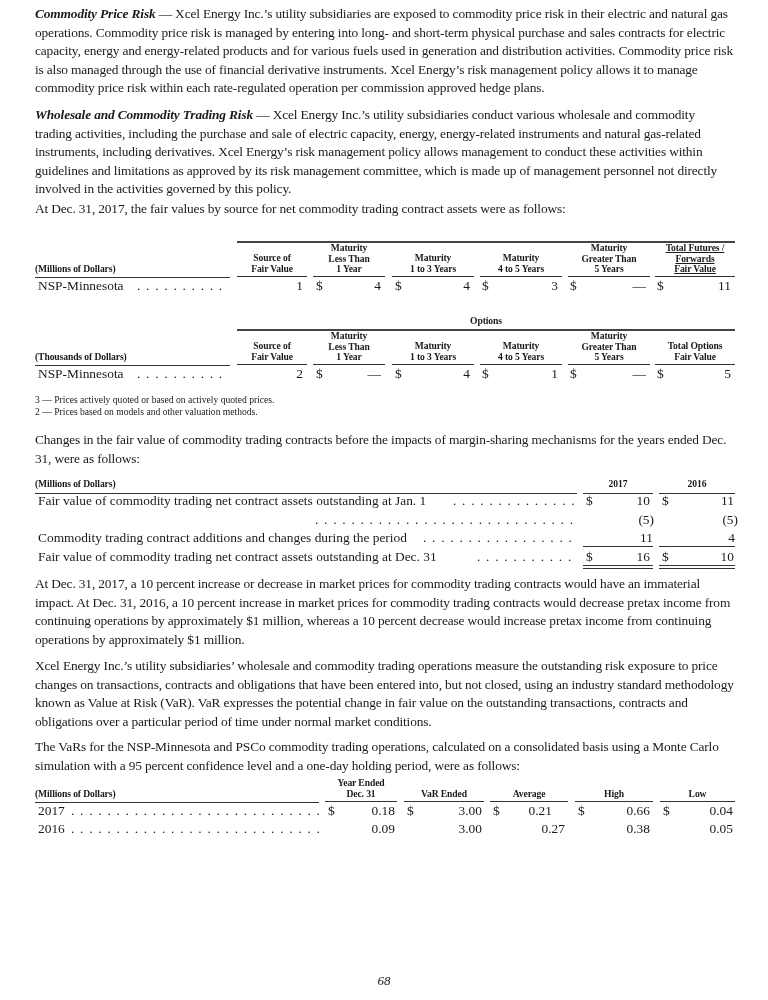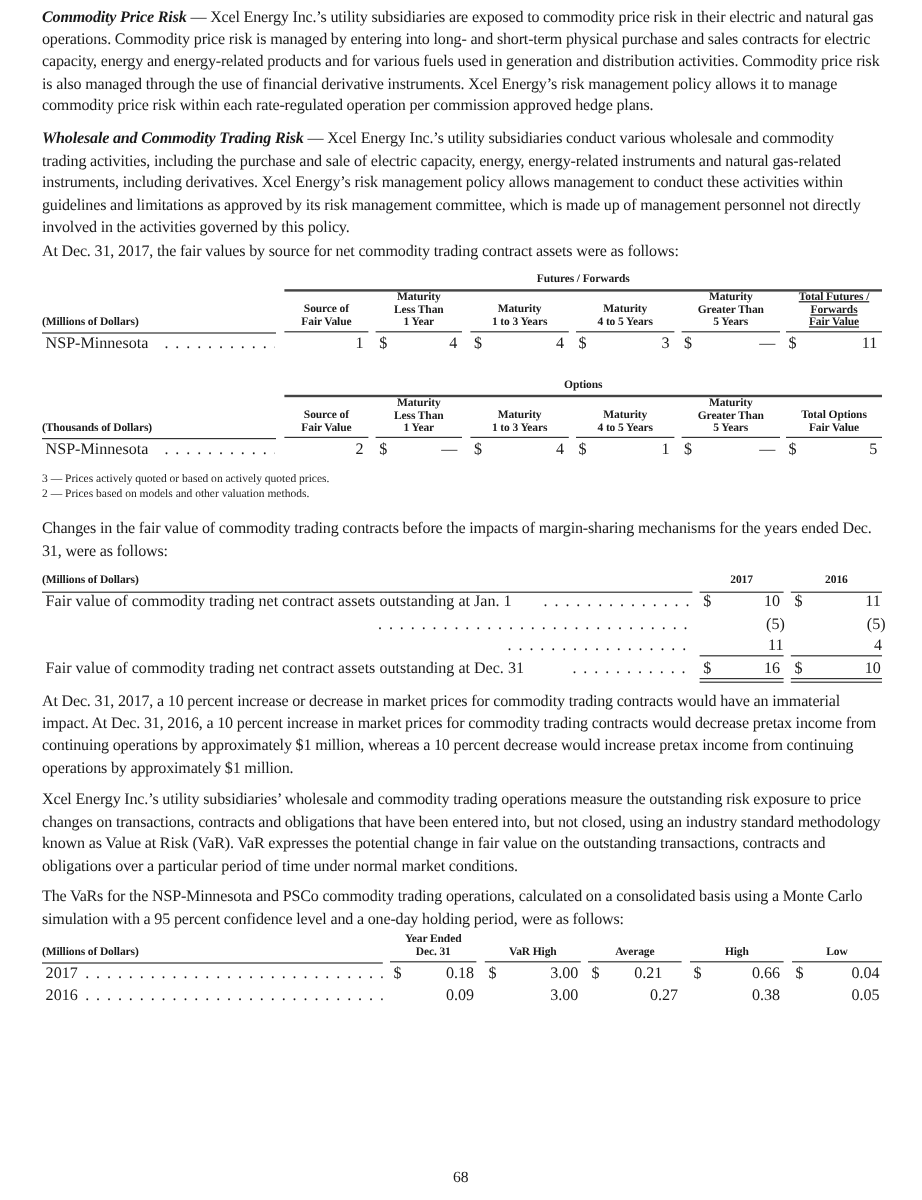--- a/index.html
+++ b/index.html
@@ -20,35 +20,34 @@
   }
   .hdr-left { font-weight: bold; font-size: 9.6px; line-height: 10.6px; letter-spacing: -0.1px; }
   .uline { border-bottom: 1.6px solid #333; }
   .topline { border-top: 2px solid #444; }
   .cell { font-size: 13.4px; line-height: 16px; }
   .dollar { position: absolute; font-size: 13.4px; }
   .num { position: absolute; font-size: 13.4px; text-align: right; }
   .footnote { font-size: 9.6px; line-height: 12px; position: absolute; left: 0; }
   .dots { letter-spacing: 1.2px; }
   .dbl { border-bottom: 4px double #333; }
-  .pageno { position: absolute; left: 0; width: 768px; text-align: center; top: 973px; font-size: 13px; }
+  .pageno { position: absolute; left: 0; width: 768px; text-align: center; top: 973px; font-size: 13px; font-style: italic; }
 </style>
 </head>
 <body>
 
 <div class="page">
 
   <p class="body" style="top:5px;"><b class="lead">Commodity Price Risk</b><span> — Xcel Energy Inc.’s utility subsidiaries are exposed to commodity price risk in their electric and natural gas operations.  Commodity price risk is managed by entering into long- and short-term physical purchase and sales contracts for electric capacity, energy and energy-related products and for various fuels used in generation and distribution activities.  Commodity price risk is also managed through the use of financial derivative instruments.  Xcel Energy’s risk management policy allows it to manage commodity price risk within each rate-regulated operation per commission approved hedge plans.</span></p>
 
   <p class="body" style="top:106px;"><b class="lead">Wholesale and Commodity Trading Risk</b><span> — Xcel Energy Inc.’s utility subsidiaries conduct various wholesale and commodity trading activities, including the purchase and sale of electric capacity, energy, energy-related instruments and natural gas-related instruments, including derivatives.  Xcel Energy’s risk management policy allows management to conduct these activities within guidelines and limitations as approved by its risk management committee, which is made up of management personnel not directly involved in the activities governed by this policy.</span></p>
 
   <p class="body" style="top:200px;">At Dec. 31, 2017, the fair values by source for net commodity trading contract assets were as follows:</p>
 
   <div class="abs" style="top:224px;left:0;width:700px;height:70px;">
-    <div class="abs hdr" style="left:202px;width:498px;top:4px;">Futures / Forwards</div>
     <div class="abs topline" style="left:202px;width:498px;top:17px;"></div>
     <div class="abs hdr-left uline" style="left:0;width:195px;top:40px;padding-bottom:2px;">(Millions of Dollars)</div>
 
     <div class="abs hdr uline" style="left:202px;width:70px;top:29px;height:23px;white-space:pre-line;">Source of
 Fair Value</div>
     <div class="abs hdr uline" style="left:278px;width:72px;top:19px;height:33px;white-space:pre-line;">Maturity
 Less Than
 1 Year</div>
     <div class="abs hdr uline" style="left:357px;width:82px;top:29px;height:23px;white-space:pre-line;">Maturity
 1 to 3 Years</div>
@@ -132,20 +131,21 @@
       <span class="num" style="left:548px;width:67px;">10</span>
       <span class="dollar" style="left:627px;">$</span>
       <span class="num" style="left:624px;width:75px;">11</span>
     </div>
     <div class="abs cell" style="top:36px;left:0;width:700px;height:18px;">
       <span class="abs dots" style="left:280px;width:262px;overflow:hidden;white-space:nowrap;">. . . . . . . . . . . . . . . . . . . . . . . . . . . . . . . . . . . . . . . . . . . . . . . . . . . . . . . . . . . .</span>
       <span class="num" style="left:548px;width:71px;">(5)</span>
       <span class="num" style="left:624px;width:79px;">(5)</span>
     </div>
     <div class="abs cell" style="top:54px;left:0;width:700px;height:18px;">
+      <span class="abs" style="left:3px;white-space:nowrap;">Commodity trading contract additions and changes during the period</span>
       <span class="abs dots" style="left:388px;width:154px;overflow:hidden;white-space:nowrap;">. . . . . . . . . . . . . . . . . . . . . . . . . . . . . . . . . . . . . . . . . . . . . . . . . . . . . . . . . . . .</span>
       <span class="num uline" style="left:548px;width:70px;padding-right:0;">11</span>
       <span class="num uline" style="left:624px;width:76px;">4</span>
     </div>
     <div class="abs cell" style="top:73px;left:0;width:700px;height:18px;">
       <span class="abs" style="left:3px;white-space:nowrap;">Fair value of commodity trading net contract assets outstanding at Dec. 31</span>
       <span class="abs dots" style="left:442px;width:100px;overflow:hidden;white-space:nowrap;">. . . . . . . . . . . . . . . . . . . . . . . . . . . . . . . . . . . . . . . . . . . . . . . . . . . . . . . . . . . .</span>
       <span class="abs dbl" style="left:548px;width:70px;height:16px;"></span>
       <span class="abs dbl" style="left:624px;width:76px;height:16px;"></span>
       <span class="dollar" style="left:551px;">$</span>
@@ -156,21 +156,21 @@
   </div>
 
   <p class="body" style="top:575px;">At Dec. 31, 2017, a 10 percent increase or decrease in market prices for commodity trading contracts would have an immaterial impact.  At Dec. 31, 2016, a 10 percent increase in market prices for commodity trading contracts would decrease pretax income from continuing operations by approximately $1 million, whereas a 10 percent decrease would increase pretax income from continuing operations by approximately $1 million.</p>
   <p class="body" style="top:657px;">Xcel Energy Inc.’s utility subsidiaries’ wholesale and commodity trading operations measure the outstanding risk exposure to price changes on transactions, contracts and obligations that have been entered into, but not closed, using an industry standard methodology known as Value at Risk (VaR).  VaR expresses the potential change in fair value on the outstanding transactions, contracts and obligations over a particular period of time under normal market conditions.</p>
   <p class="body" style="top:738px;">The VaRs for the NSP-Minnesota and PSCo commodity trading operations, calculated on a consolidated basis using a Monte Carlo simulation with a 95 percent confidence level and a one-day holding period, were as follows:</p>
 
   <div class="abs" style="top:776px;left:0;width:700px;height:60px;">
     <div class="abs hdr-left uline" style="left:0;width:284px;top:13px;padding-bottom:2px;">(Millions of Dollars)</div>
     <div class="abs hdr uline" style="left:290px;width:72px;top:2px;height:23px;white-space:pre-line;font-family:Liberation Serif, serif;">Year Ended
 Dec. 31</div>
-    <div class="abs hdr uline" style="left:369px;width:80px;top:13px;height:12px;">VaR High</div>
+    <div class="abs hdr uline" style="left:369px;width:80px;top:13px;height:12px;">VaR Ended</div>
     <div class="abs hdr uline" style="left:455px;width:78px;top:13px;height:12px;">Average</div>
     <div class="abs hdr uline" style="left:540px;width:78px;top:13px;height:12px;">High</div>
     <div class="abs hdr uline" style="left:625px;width:75px;top:13px;height:12px;">Low</div>
 
     <div class="abs cell" style="top:27px;left:0;width:700px;height:18px;">
       <span class="abs" style="left:3px;">2017</span>
       <span class="abs dots" style="left:36px;width:248px;overflow:hidden;white-space:nowrap;">. . . . . . . . . . . . . . . . . . . . . . . . . . . . . . . . . . . . . . . . . . . . . . . . . . . . . . . . . . . .</span>
       <span class="dollar" style="left:293px;">$</span>
       <span class="num" style="left:290px;width:70px;">0.18</span>
       <span class="dollar" style="left:372px;">$</span>

